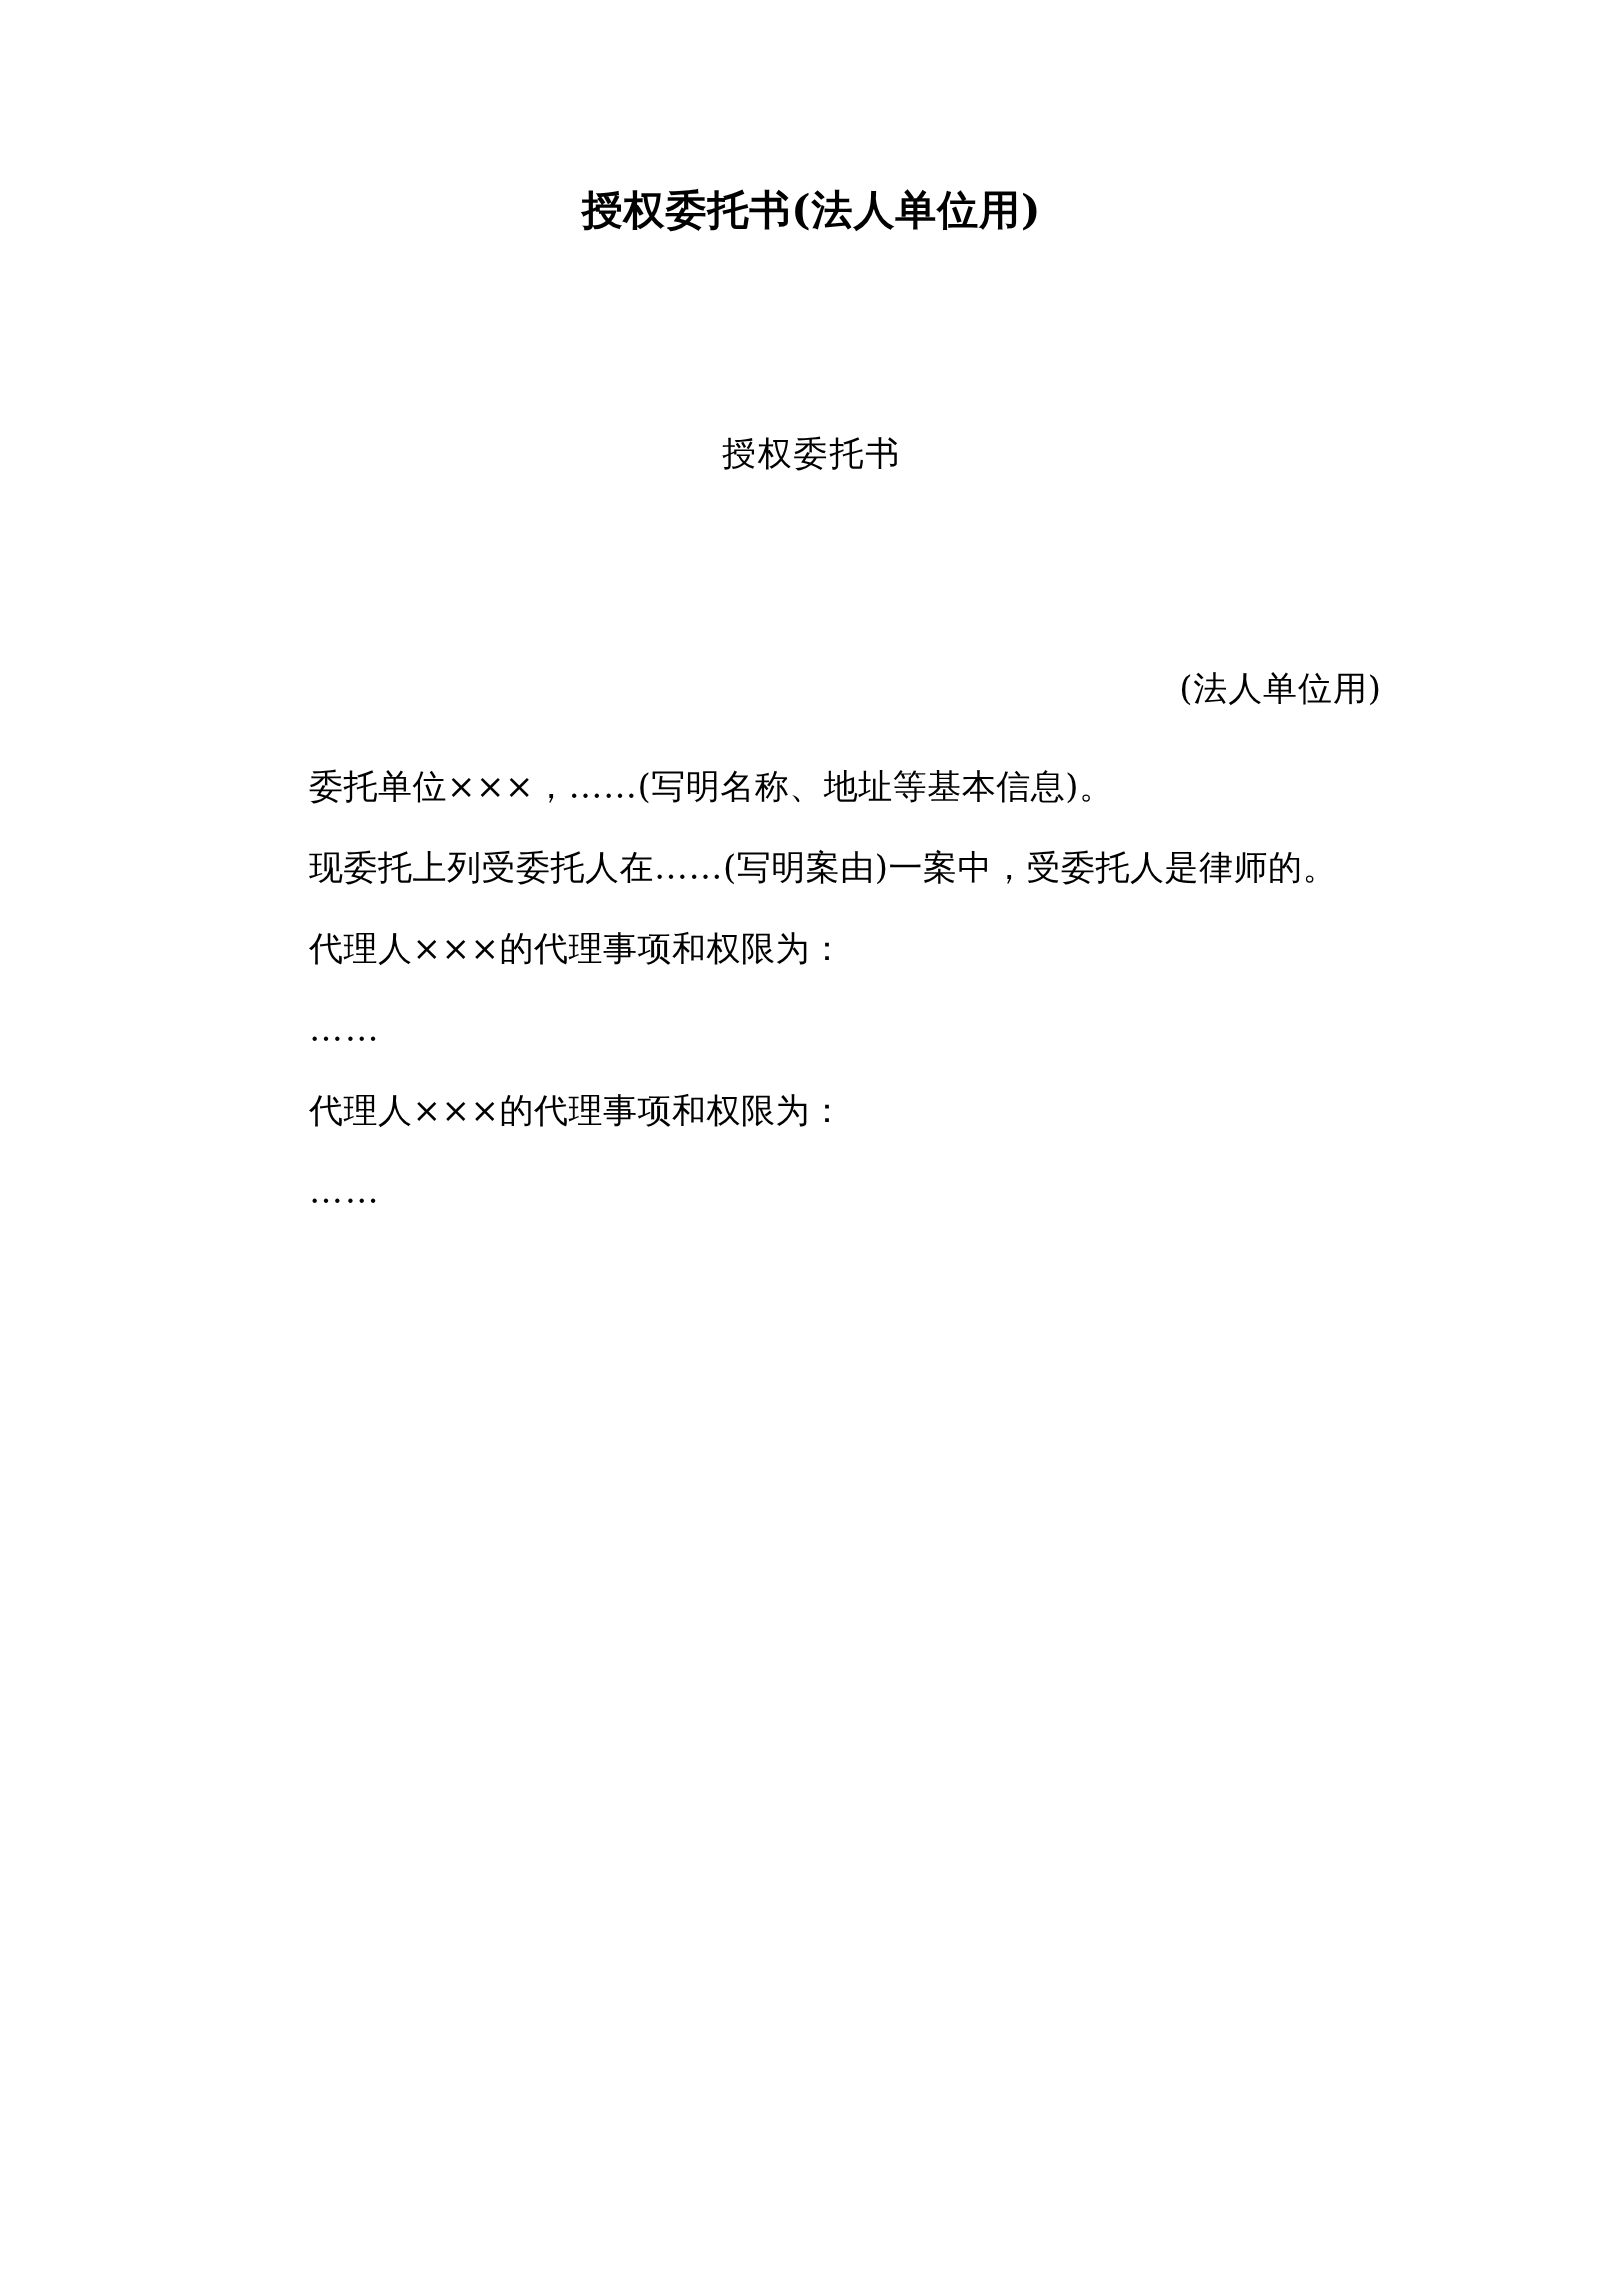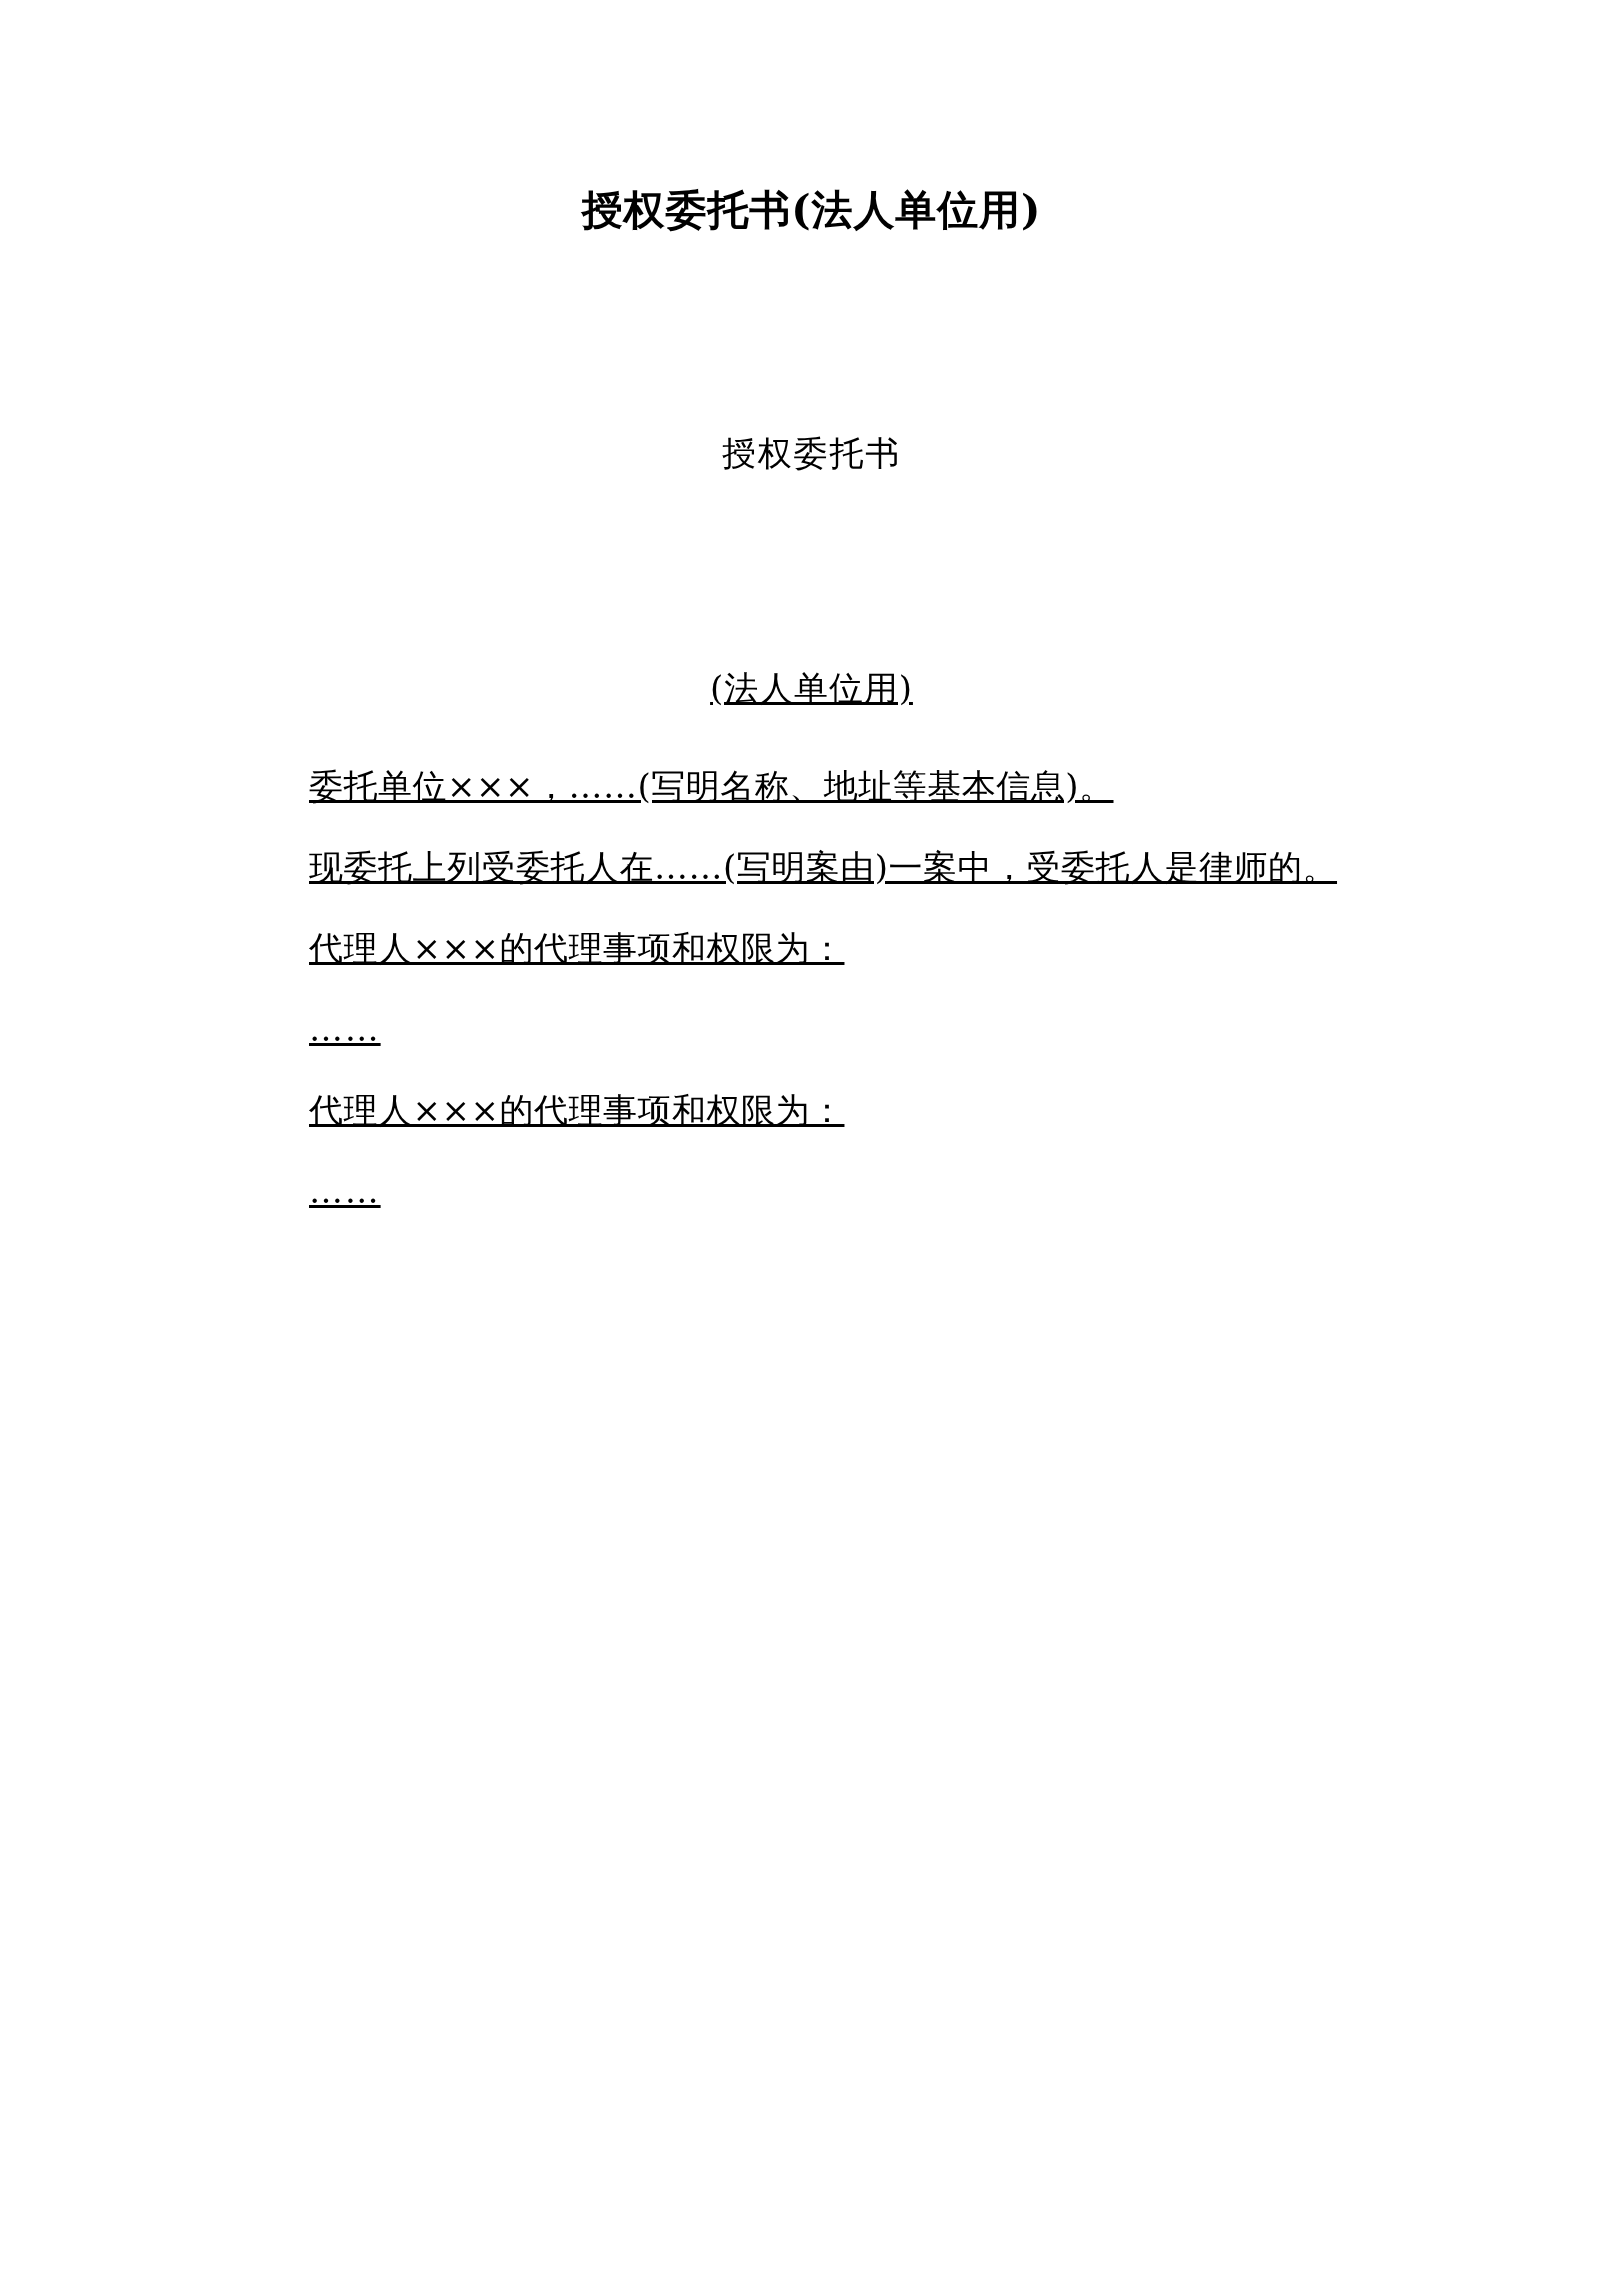--- a/index.html
+++ b/index.html
@@ -33,31 +33,29 @@
   }
   .sub-title {
     text-align: center;
     font-size: 34px;
     margin: 12px;
     padding-top: 186px;
     line-height: 1.2;
     letter-spacing: 1.8px;
   }
   .sub-title-2 {
-    text-align: center;
+    text-align: right;
     font-size: 34px;
     margin: 0;
     padding-top: 182px;
     line-height: 1.2;
     letter-spacing: 0.9px;
-    text-decoration: underline;
   }
   .body-block {
     padding-top: 50px;
-    text-decoration: underline;
   }
   p.para {
     font-size: 34px;
     line-height: 1.62;
     margin: 0 0 26px 0;
     text-indent: 2em;
     text-align: justify;
     letter-spacing: 0.5px;
   }
   p.para.dots {

